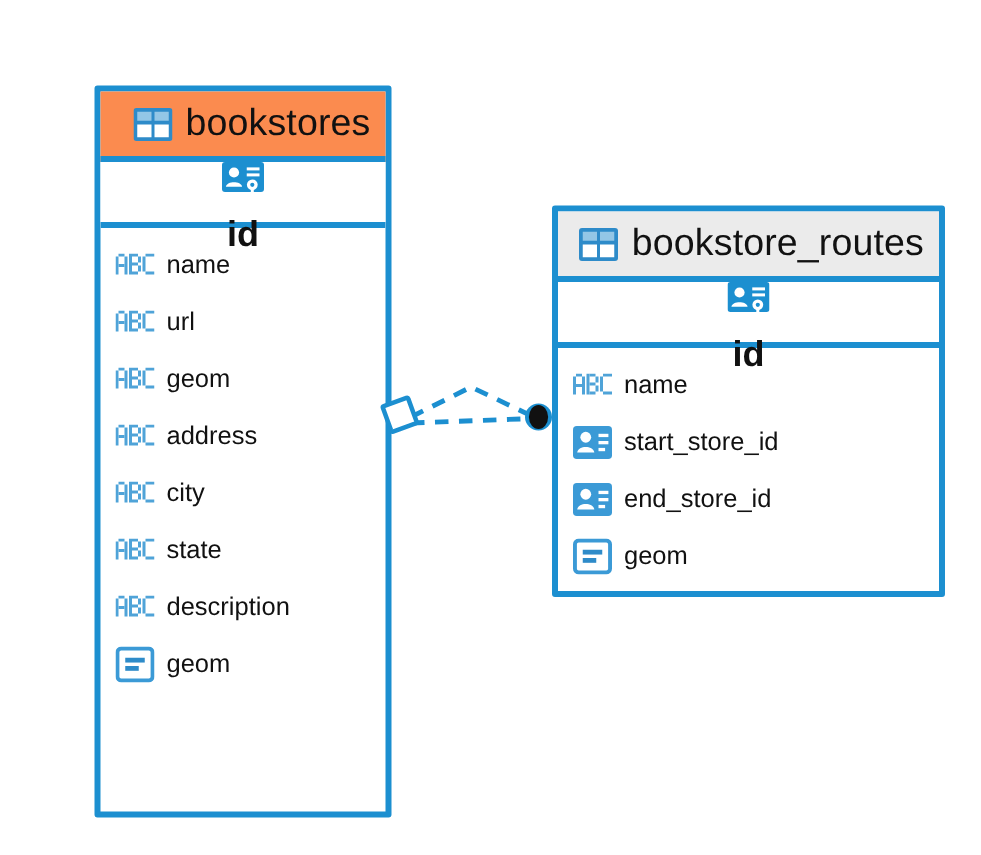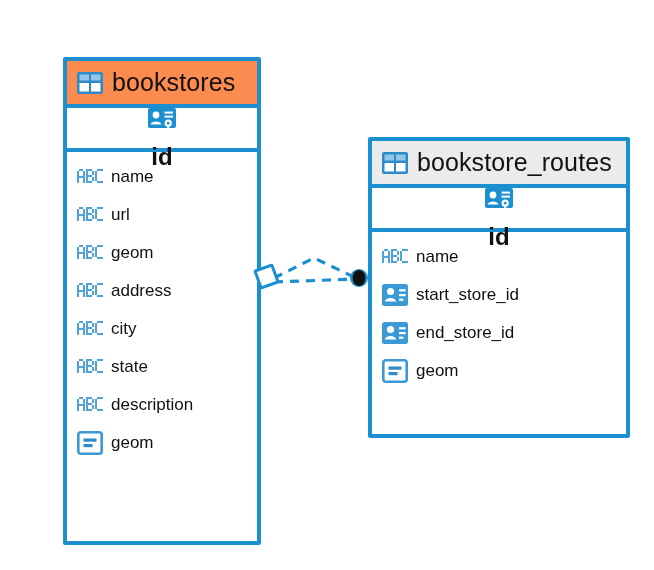--- a/index.html
+++ b/index.html
@@ -36,32 +36,33 @@
     left: 63px;
     top: 57px;
     width: 198px;
     height: 488px;
   }
 
   #entity-bookstore-routes {
     left: 368px;
     top: 137px;
     width: 262px;
-    height: 301px;
+    height: 261px;
   }
 
   
   .entity-header {
     box-sizing: border-box;
     display: flex;
     align-items: center;
     gap: 9px;
     padding: 0 10px;
     height: 47px;
     border-bottom: 4px solid #1c8fd0;
+    justify-content: flex-end;
   }
   .entity-header.accent-orange { background: #fb8b4f; }
   .entity-header.accent-grey   { background: #ebebeb; }
 
   .entity-title {
     font-size: 25px;
     color: #111111;
     letter-spacing: 0.1px;
     white-space: nowrap;
   }

